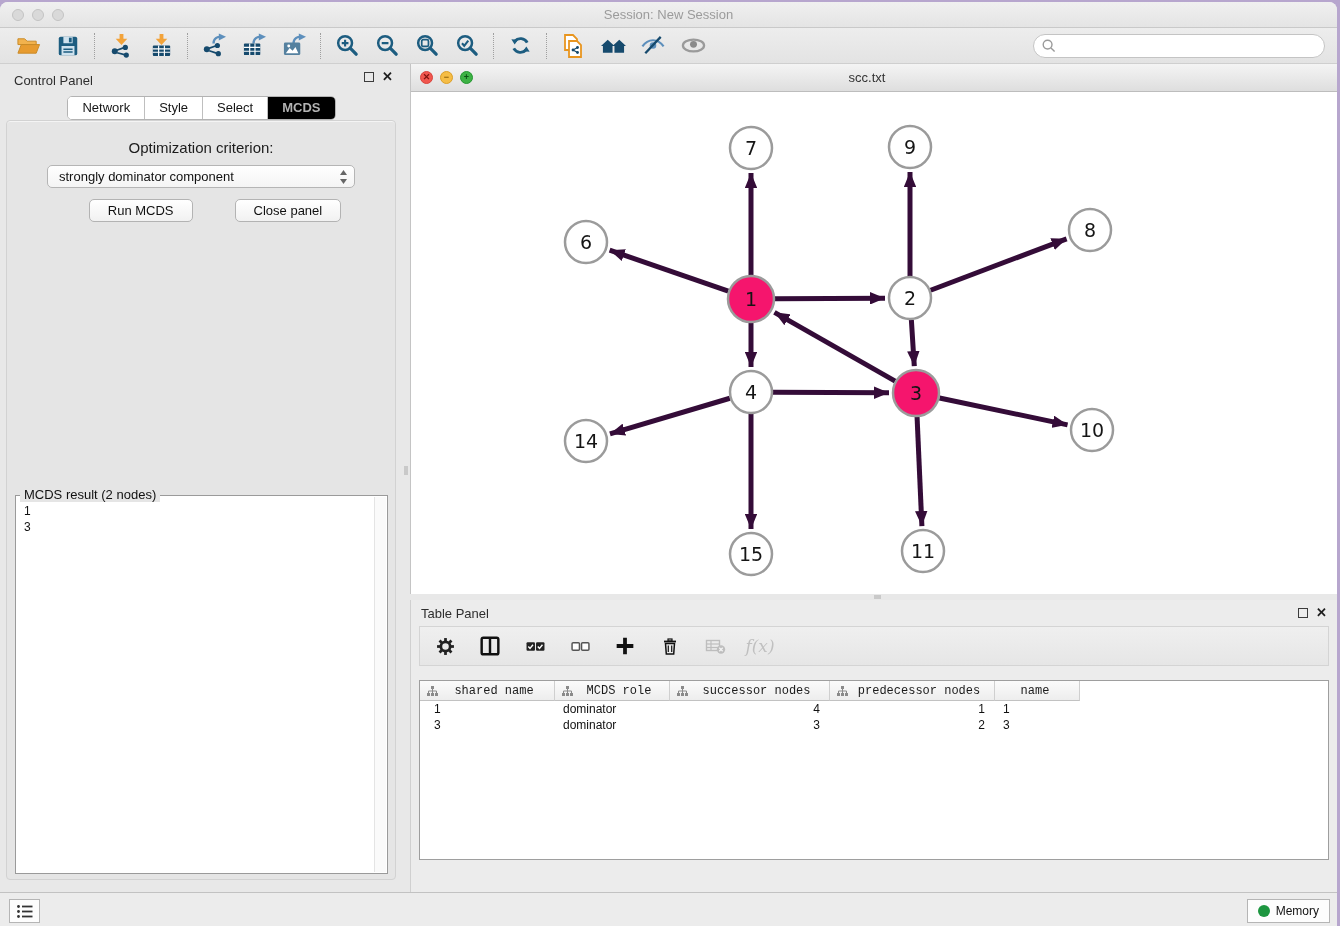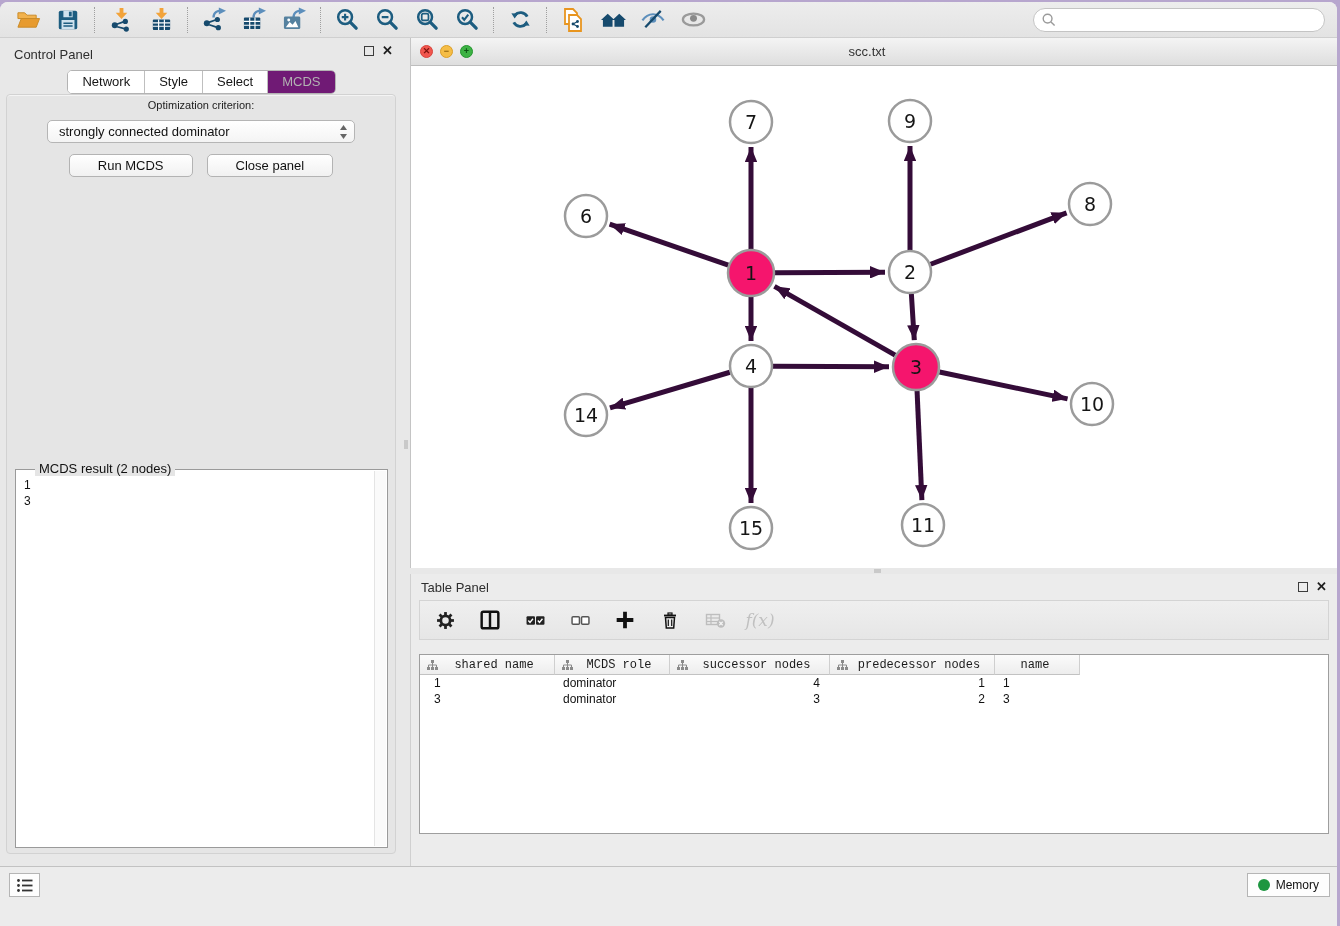--- a/index.html
+++ b/index.html
@@ -35,35 +35,35 @@
   .cp-title { position:absolute; left:14px; top:9px; font-size:13px; color:#2e2e2e; }
   .panel-btns { position:absolute; right:10px; top:8px; display:flex; gap:8px; align-items:center; }
   .float-ico { width:10px; height:10px; border:1.4px solid #3c3c3c; display:inline-block; }
   .close-ico { font-size:13px; font-weight:bold; color:#1e1e1e; line-height:10px; }
   .seg-tabs { position:absolute; top:32px; left:0; right:0; display:flex; justify-content:center; }
   .seg-wrap { display:inline-flex; border:1px solid #b3b3b3; border-radius:5px; overflow:hidden;
               background:#fff; }
   .seg-tab { padding:3px 14px 4px; font-size:13px; color:#161616; background:#fff;
              border-right:1px solid #bfbfbf; }
   .seg-tab:last-child { border-right:none; }
-  .seg-tab.selected { background:#701a75; color:#b2b2b2; }
+  .seg-tab.selected { background:#000000; color:#b2b2b2;font-weight:bold; }
   .cp-content { position:absolute; top:56px; left:6px; right:7px; bottom:12px;
                 background:#e5e5e5; border:1px solid #d2d2d2; border-radius:4px;
                 box-shadow:inset 0 1px 0 #f4f4f4; }
-  .opt-label { margin-top:4px; text-align:center; font-size:11px; color:#1c1c1c; }
+  .opt-label { margin-top:18px; text-align:center; font-size:15px; color:#1c1c1c; }
   .dropdown { margin:9px auto 0; width:308px; height:23px; background:linear-gradient(#ffffff,#f4f4f4);
               border:1px solid #b5b5b5; border-radius:5px; display:flex; align-items:center;
               padding:0 6px 0 11px; font-size:13px; color:#111; }
   .dropdown .dd-label { flex:1; }
   .btn-row { margin-top:11px; display:flex; justify-content:center; gap:14px; }
-  .pushbtn { height:23px; padding:0 28px; font-size:13px; color:#111;
-             background:linear-gradient(#ffffff,#f1f1f1); border:1px solid #b3b3b3; border-radius:5px; }
+  .pushbtn { height:23px; padding:0 18px; font-size:13px; color:#111;
+             background:linear-gradient(#ffffff,#f1f1f1); border:1px solid #b3b3b3; border-radius:5px;margin-left:28px; }
   .result-box { position:absolute; left:8px; right:7px; top:374px; bottom:5px;
                 background:#fff; border:1px solid #9a9a9a; }
-  .result-legend { position:absolute; top:-9px; left:19px; background:#e5e5e5; padding:0 4px;
+  .result-legend { position:absolute; top:-9px; left:4px; background:#e5e5e5; padding:0 4px;
                    font-size:13px; color:#111; }
   .result-lines { padding:7px 0 0 8px; font-size:12px; color:#111; line-height:16px; }
   .result-scroll { position:absolute; top:1px; bottom:1px; right:1px; width:12px;
                    background:#fafafa; border-left:1px solid #e4e4e4; }
 
   
   .v-divider { width:7px; flex:none; position:relative; background:#e8e8e8; }
   .v-divider .grip { position:absolute; top:402px; left:1px; width:4px; height:9px; background:#c9c9c9; }
 
   
@@ -121,20 +121,28 @@
   .sb-mem { position:absolute; right:7px; top:6px; height:24px; padding:0 10px; background:#fdfdfd;
             border:1px solid #b5b5b5; display:flex; align-items:center; gap:6px; font-size:12px; color:#111; }
   .mem-dot { width:12px; height:12px; border-radius:50%; background:#1d9640; }
 </style>
 </head>
 <body>
 
 <div class="screen">
 <div class="window">
 
+  <div class="titlebar">
+    <div class="traffic">
+      <span class="light"></span>
+      <span class="light"></span>
+      <span class="light"></span>
+    </div>
+    <div class="title">Session: New Session</div>
+  </div>
 
   <div class="toolbar">
     <button class="tool">
       <svg width="25" height="25" viewBox="0 0 26 26">
         <path d="M2 6h7l2.5 2.5H21v3.5H2z" fill="#f2b24d" stroke="#c98a28"></path>
         <path d="M2 21l3.5-9H24.5L21 21z" fill="#e79b2f" stroke="#c98a28"></path>
       </svg>
     </button>
     <button class="tool">
       <svg width="24" height="24" viewBox="0 0 26 26">
@@ -308,21 +316,21 @@
         <div class="seg-wrap" id="cp-tabs">
               <div class="seg-tab">Network</div>
               <div class="seg-tab">Style</div>
               <div class="seg-tab">Select</div>
               <div class="seg-tab selected">MCDS</div>
             </div>
       </div>
       <div class="cp-content">
         <div class="opt-label">Optimization criterion:</div>
         <div class="dropdown">
-          <span class="dd-label">strongly connected dominator</span>
+          <span class="dd-label">strongly dominator component</span>
           <svg width="9" height="16" viewBox="0 0 9 16">
             <path d="M4.5 1 8 6H1z" fill="#666"></path>
             <path d="M4.5 15 1 10h7z" fill="#666"></path>
           </svg>
         </div>
         <div class="btn-row">
           <button class="pushbtn">Run MCDS</button>
           <button class="pushbtn">Close panel</button>
         </div>
         <div class="result-box">

